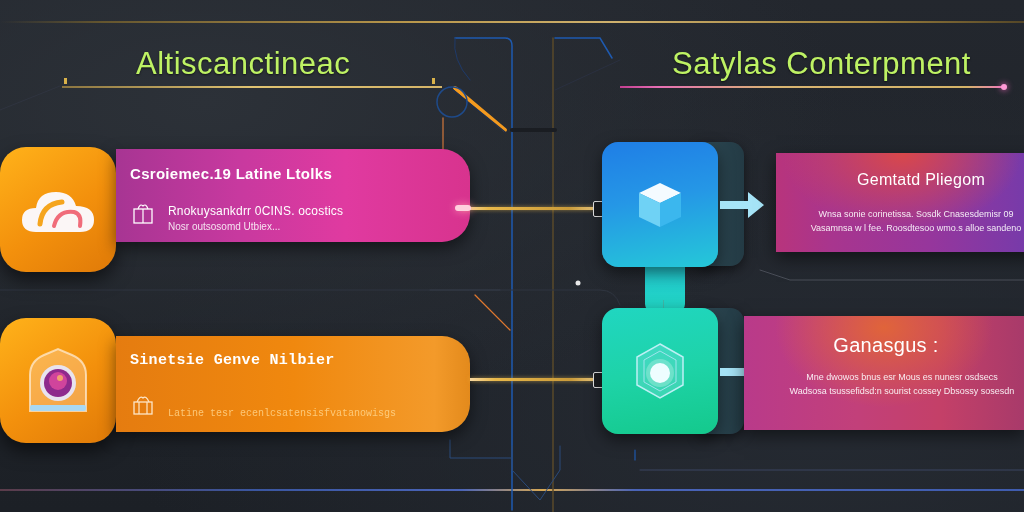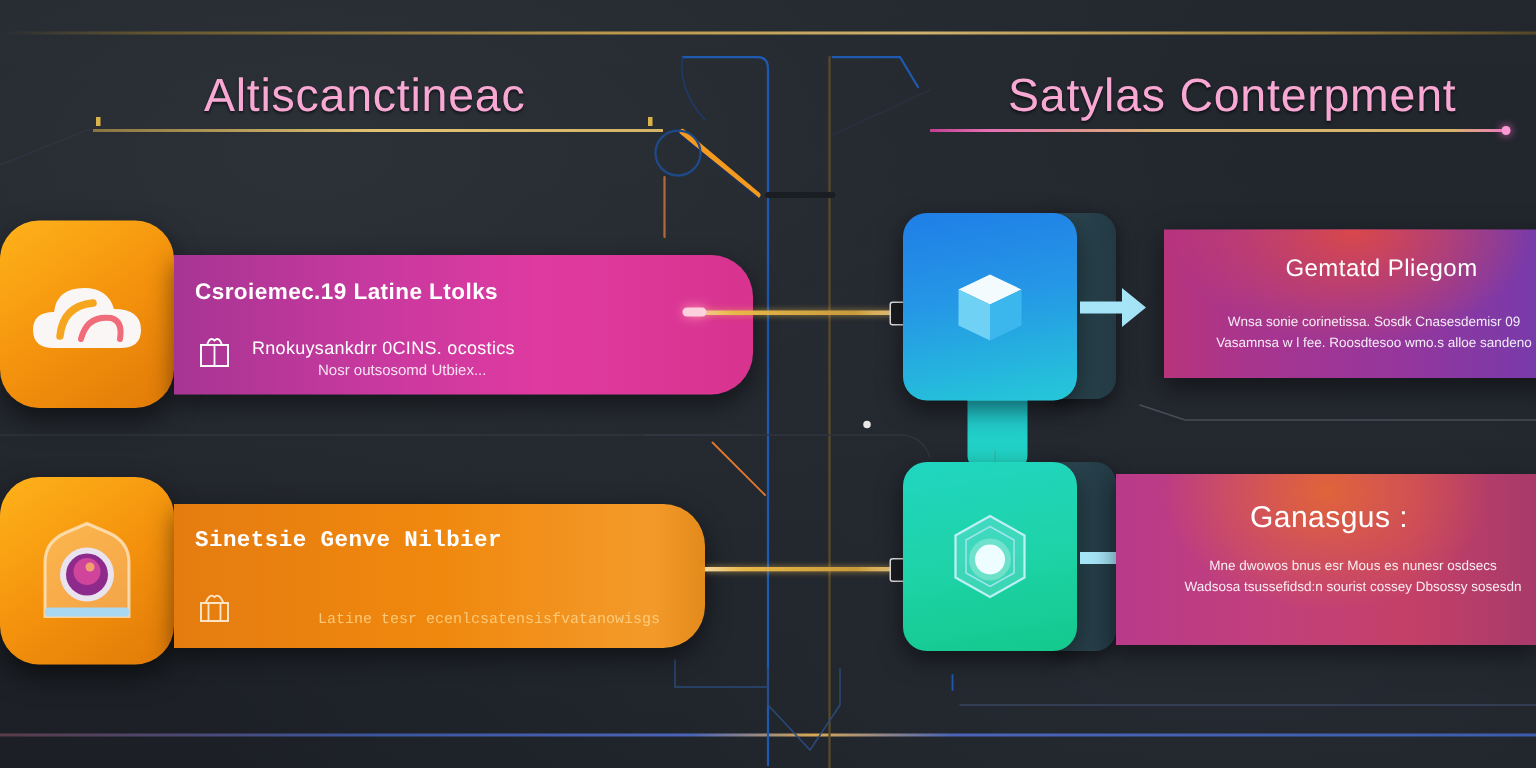--- a/index.html
+++ b/index.html
@@ -4,36 +4,36 @@
 <style>
   html,body{margin:0;padding:0;}
   body{width:1024px;height:512px;overflow:hidden;background:#22262c;font-family:"Liberation Sans","DejaVu Sans",sans-serif;position:relative;}
   .bg{position:absolute;inset:0;background:
       radial-gradient(ellipse at 20% 20%, #2c3138 0%, transparent 55%),
       radial-gradient(ellipse at 80% 80%, #262b33 0%, transparent 60%),
       linear-gradient(180deg,#23272e 0%,#1f2329 60%,#1c2026 100%);}
   .line{position:absolute;height:2px;}
   .top-line{left:0;top:21px;width:1024px;background:linear-gradient(90deg,transparent 0%,#6b5a2e 10%,#c9a34e 40%,#e2c074 60%,#a8883e 85%,#5a4a26 100%);opacity:.9;}
   .bottom-line{left:0;top:489px;width:1024px;background:linear-gradient(90deg,#5b3c4a 0%,#3a56a0 25%,#4a64b8 45%,#d8a854 53%,#4a64b8 62%,#3f5cae 100%);height:2px;}
-  .title{position:absolute;color:#f9a8d4;font-size:31px;font-weight:400;letter-spacing:.5px;text-shadow:0 1px 2px rgba(0,0,0,.6);}
+  .title{position:absolute;color:#bef264;font-size:31px;font-weight:400;letter-spacing:.5px;text-shadow:0 1px 2px rgba(0,0,0,.6);}
   .title-left{left:136px;top:46px;}
   .title-right{left:672px;top:46px;}
   .underline-left{position:absolute;left:62px;top:86px;width:380px;height:2px;background:linear-gradient(90deg,#8a7440,#e0c372 50%,#d4b468);}
   .underline-right{position:absolute;left:620px;top:86px;width:385px;height:2px;background:linear-gradient(90deg,#c23f91 0%,#e66fb4 10%,#d9b572 40%,#d4b468 90%,#f07ac0 100%);}
   .underline-right::after{content:"";position:absolute;right:-2px;top:-2px;width:6px;height:6px;border-radius:50%;background:#ff9ad6;box-shadow:0 0 6px #ff6ec7;}
   .dot{position:absolute;width:3px;height:6px;background:#d9b24a;}
 
   
   .icon-tile{position:absolute;width:116px;height:125px;border-radius:26px;background:linear-gradient(145deg,#ffb21a 0%,#f3900c 55%,#e07a08 100%);box-shadow:0 8px 18px rgba(0,0,0,.55);display:flex;align-items:center;justify-content:center;}
   .card{position:absolute;border-radius:0 28px 28px 0;box-shadow:0 6px 16px rgba(0,0,0,.5);color:#fff;}
-  .card-pink{left:116px;top:170px;width:386px;height:93px;background:linear-gradient(90deg,#a73593 0%,#c8399f 35%,#e03aa0 65%,#d8338e 100%);}
+  .card-pink{left:116px;top:149px;width:354px;height:93px;background:linear-gradient(90deg,#a73593 0%,#c8399f 35%,#e03aa0 65%,#d8338e 100%);}
   .card-orange{left:116px;top:336px;width:354px;height:96px;background:linear-gradient(90deg,#e57c10 0%,#f0880e 50%,#f39a2a 90%,#e38a1c 100%);font-family:Liberation Mono, monospace;}
   .card-title{position:absolute;left:14px;top:16px;font-size:15px;font-weight:700;letter-spacing:.3px;}
   .card-line1{position:absolute;left:52px;font-size:12px;letter-spacing:.2px;}
-  .card-line2{position:absolute;left:52px;font-size:10px;opacity:.85;margin-left:44px;}
+  .card-line2{position:absolute;left:52px;font-size:10px;opacity:.85;}
   .small-icon{position:absolute;left:16px;width:22px;height:24px;}
 
   
   .conn{position:absolute;height:3px;background:linear-gradient(90deg,#f7d7a0,#e8b84a 20%,#c99a3a 80%,#e6c47a);box-shadow:0 0 4px rgba(240,190,80,.6);}
   .conn-top{left:462px;top:207px;width:134px;}
   .conn-bot{left:470px;top:378px;width:126px;}
   .conn-glow{position:absolute;left:455px;top:205px;width:16px;height:6px;border-radius:3px;background:#ffd0de;box-shadow:0 0 8px #ff8fb5;}
   .plug{position:absolute;width:9px;height:14px;border:1.5px solid #e8e8e8;border-radius:2px;background:#1b1d21;}
 
   

